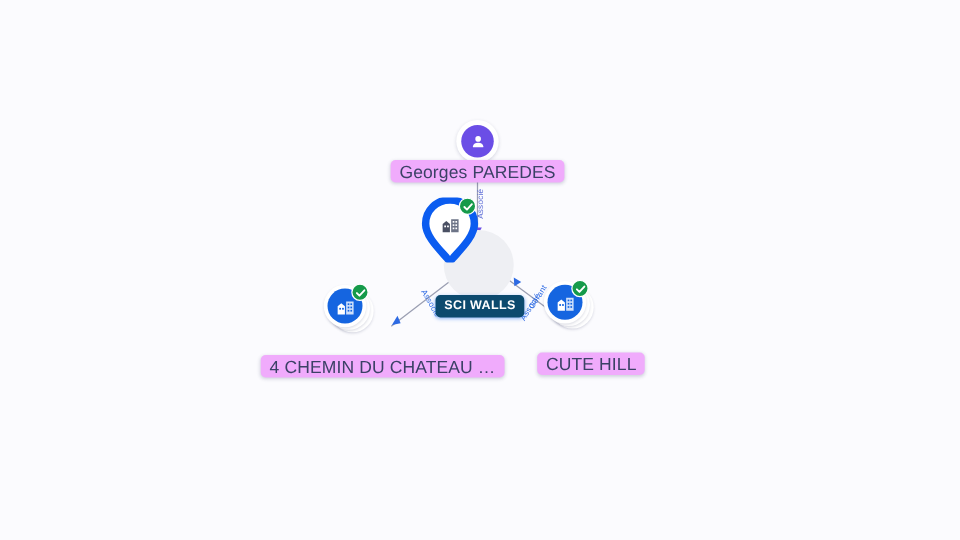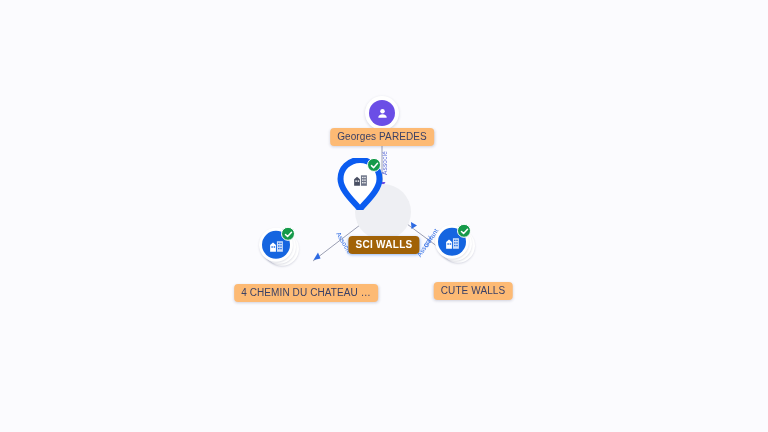--- a/index.html
+++ b/index.html
@@ -139,32 +139,32 @@
     display: flex;
     align-items: center;
     justify-content: center;
   }
   .badge-check svg { display: block; }
 
   
   .node-label {
     position: absolute;
     transform: translateX(-50%);
-    background: #fdba74;
+    background: #f0abfc;
     color: #3b4166;
-    font-size: 10px;
+    font-size: 14px;
     line-height: 12px;
     letter-spacing: 0.1px;
     white-space: nowrap;
     padding: 3px 7px;
     border-radius: 4px;
     box-shadow: 0 1px 3px rgba(40,45,90,0.20);
   }
   .node-label.selected {
-    background: #a16207;
+    background: #0c4a6e;
     color: #ffffff;
     font-weight: bold;
     font-size: 10px;
     letter-spacing: 0.3px;
     box-shadow: 0 1px 3px rgba(26,108,240,0.45);
   }
 
   
   .edge-label {
     position: absolute;
@@ -313,16 +313,16 @@
         </div>
         <div class="badge-check" style="left:22px; top:-1px;">
           <svg width="9" height="9" viewBox="0 0 24 24" fill="none" stroke="#ffffff" stroke-width="4" stroke-linecap="round" stroke-linejoin="round">
             <polyline points="4,12.5 9.5,18 20,6.5"></polyline>
           </svg>
         </div>
       </div>
     </div>
   </div>
   <div class="node-label" style="left:473px; top:282px;">
-    <span>CUTE WALLS</span>
+    <span>CUTE HILL</span>
   </div>
 
 </div>
 
 </body></html>

